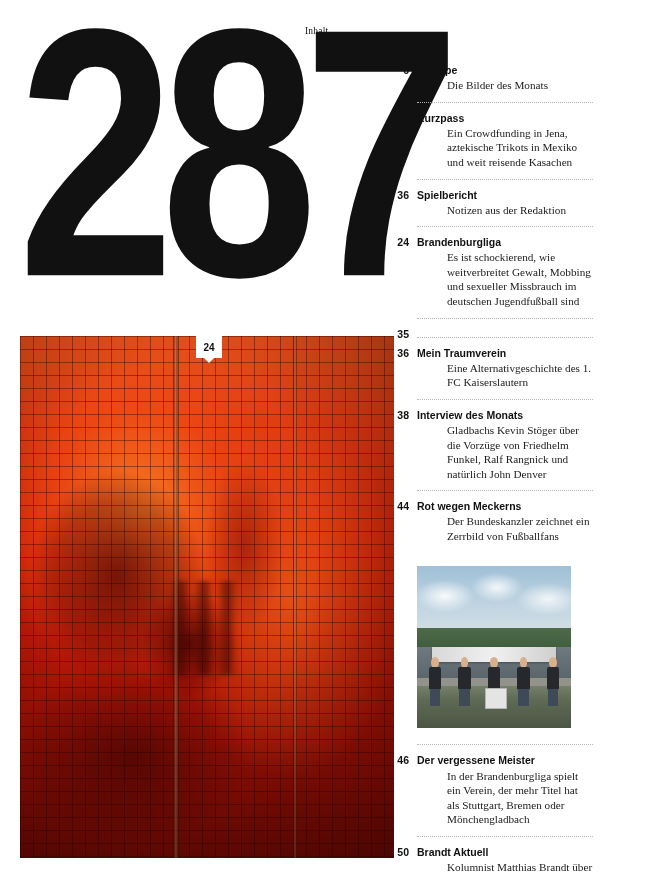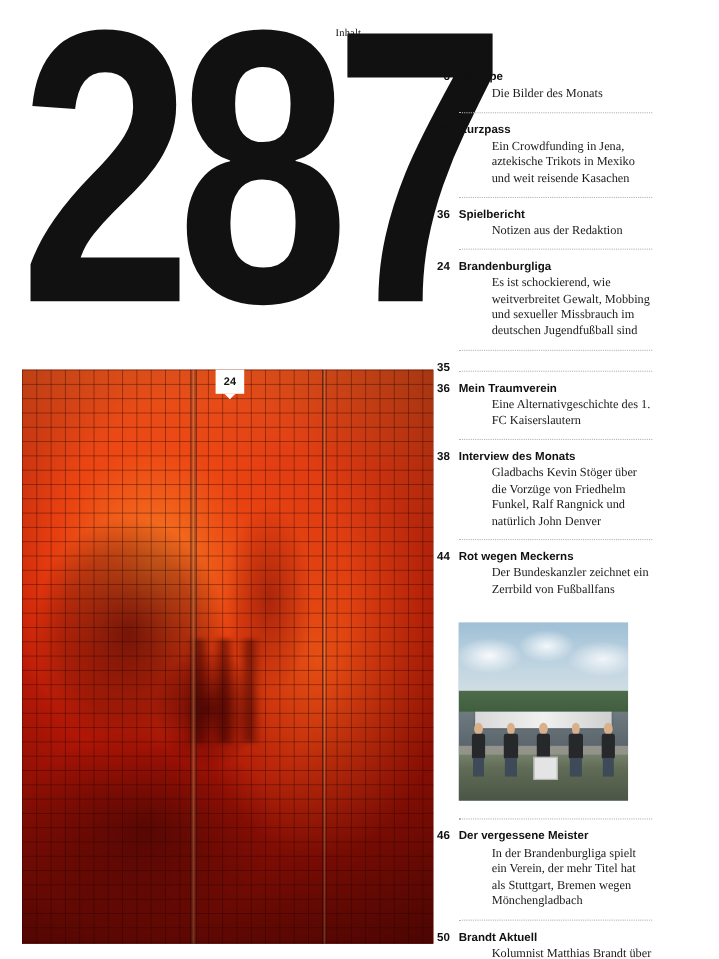--- a/index.html
+++ b/index.html
@@ -364,21 +364,21 @@
           </div>
       </div>
       <div class="tp-box"></div>
     </div>
 
     <div class="sep-dots" style="margin-bottom:9px;"></div>
 
     <div class="toc-entry">
       <div class="toc-page">46</div>
       <div class="toc-title">Der vergessene Meister</div>
-      <div class="toc-desc">In der Brandenburgliga spielt ein Verein, der mehr Titel hat als Stuttgart, Bremen wegen Mönchengladbach</div>
+      <div class="toc-desc">In der Brandenburgliga spielt ein Verein, der mehr Titel hat als Stuttgart, Bremen oder Mönchengladbach</div>
     </div>
 
     <div class="toc-entry">
       <div class="toc-page">50</div>
       <div class="toc-title">Brandt Aktuell</div>
       <div class="toc-desc">Kolumnist Matthias Brandt über Glück und Unglück der Torhüter</div>
     </div>
 
   </div>
 </div>

